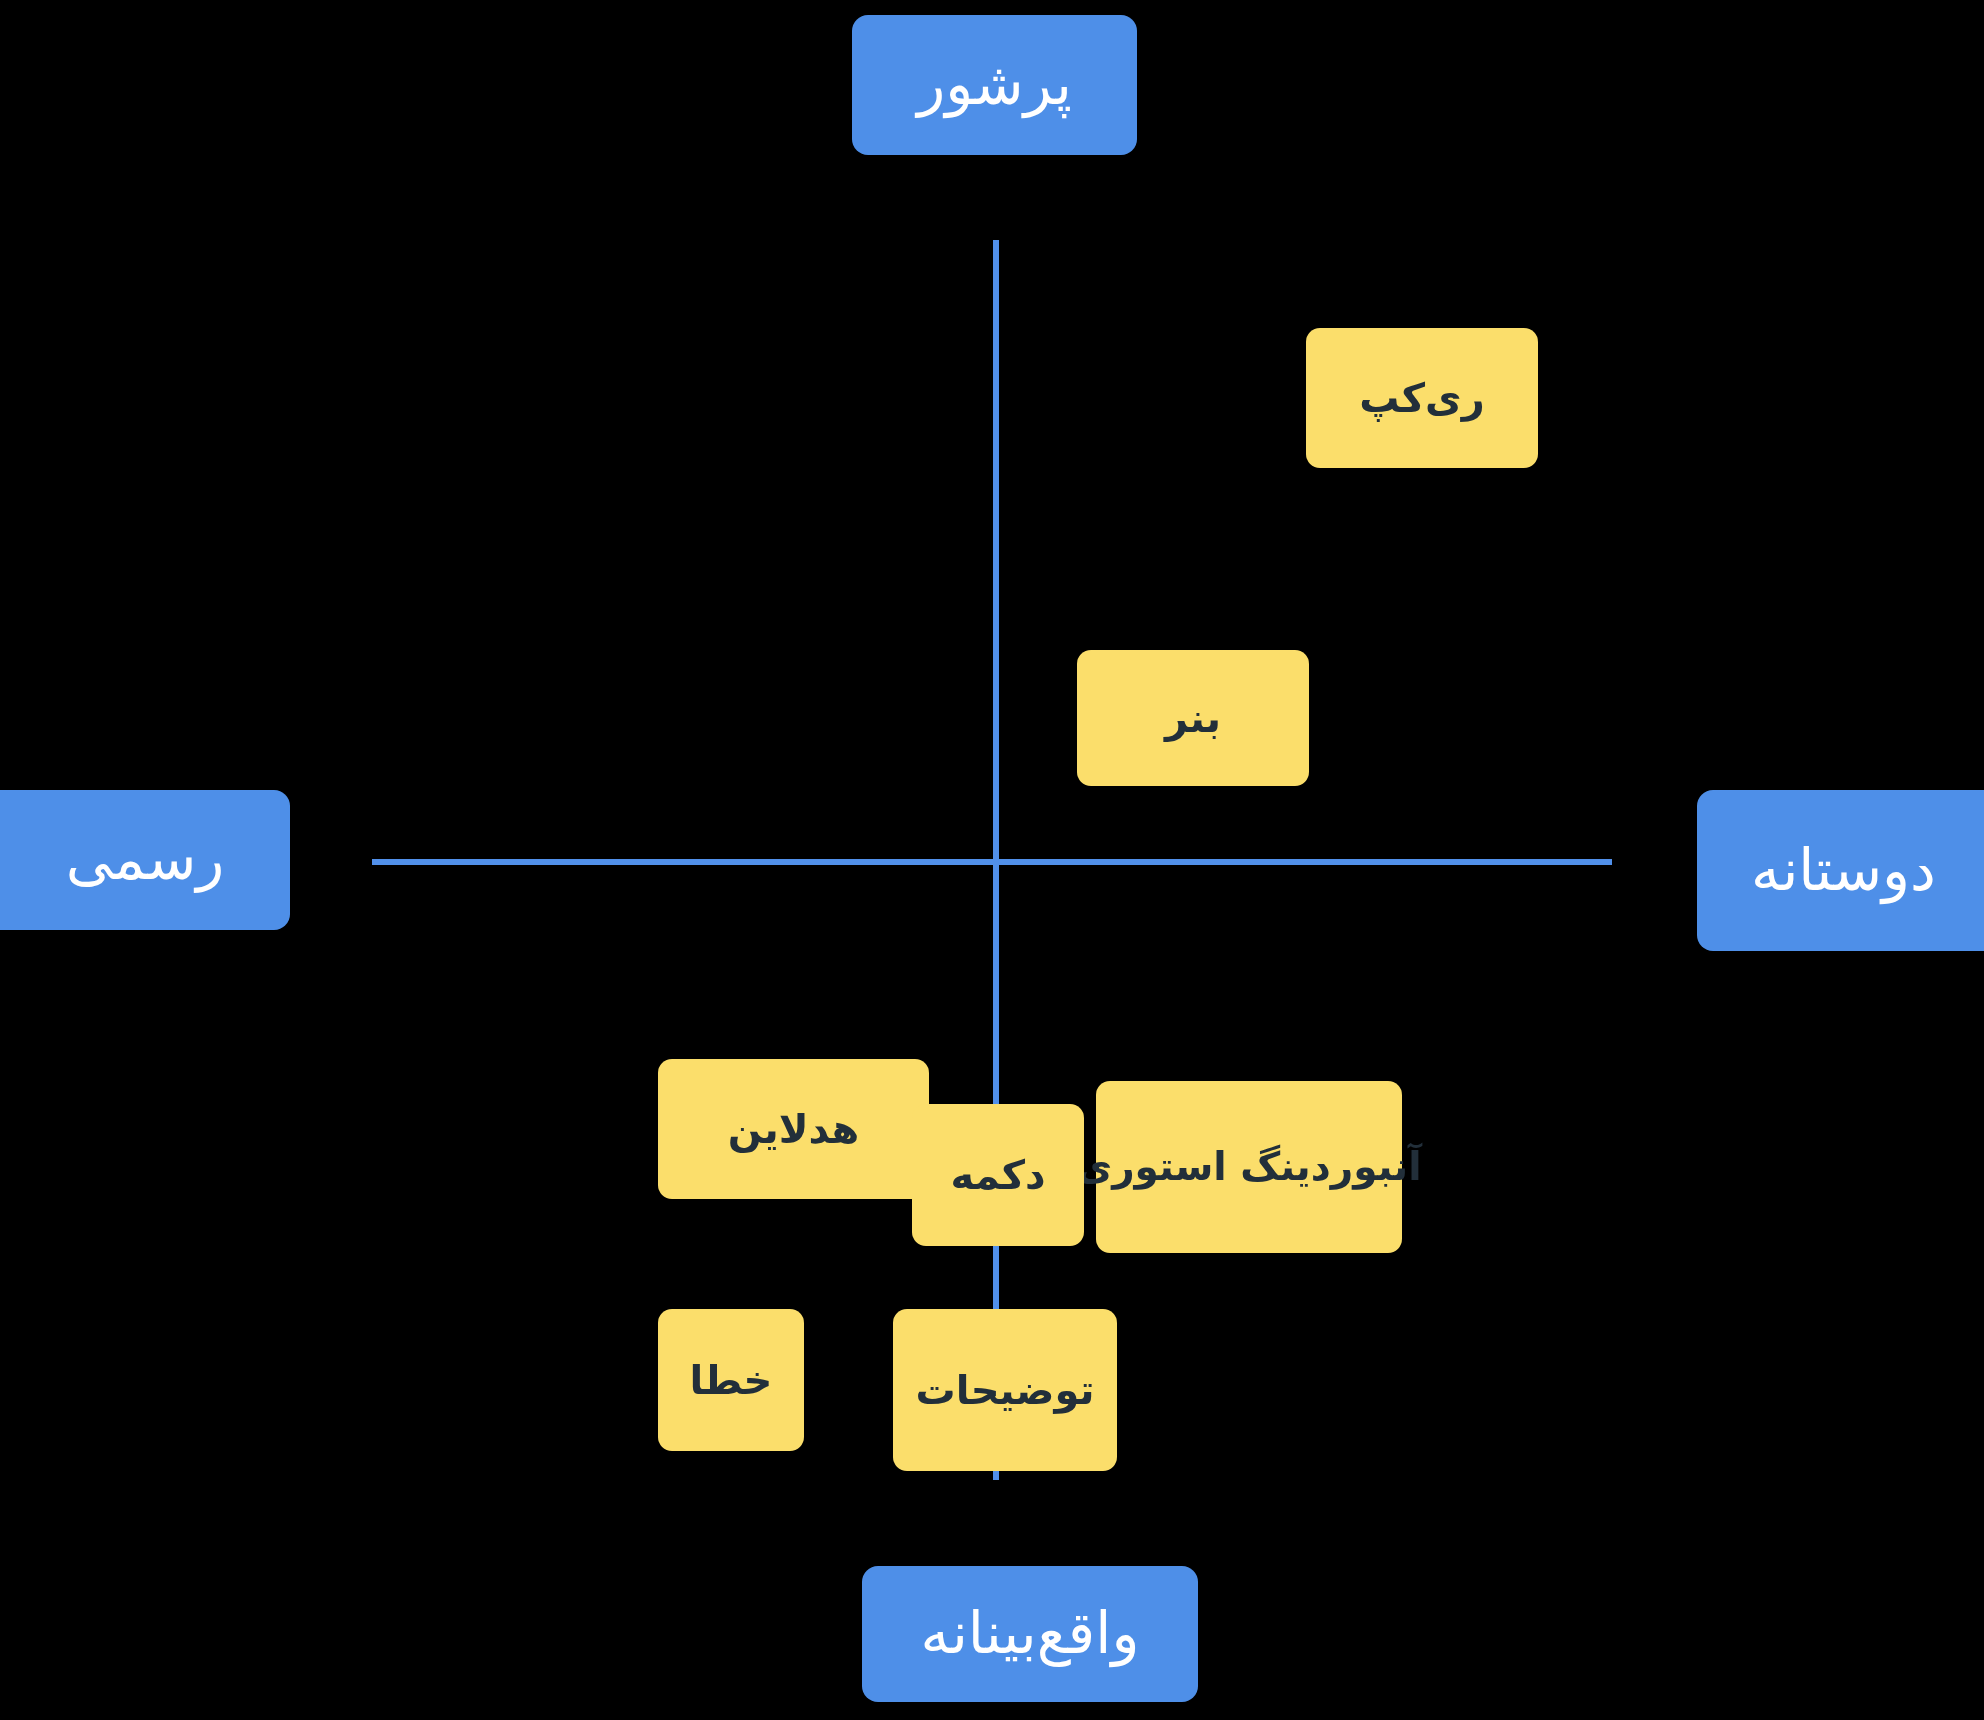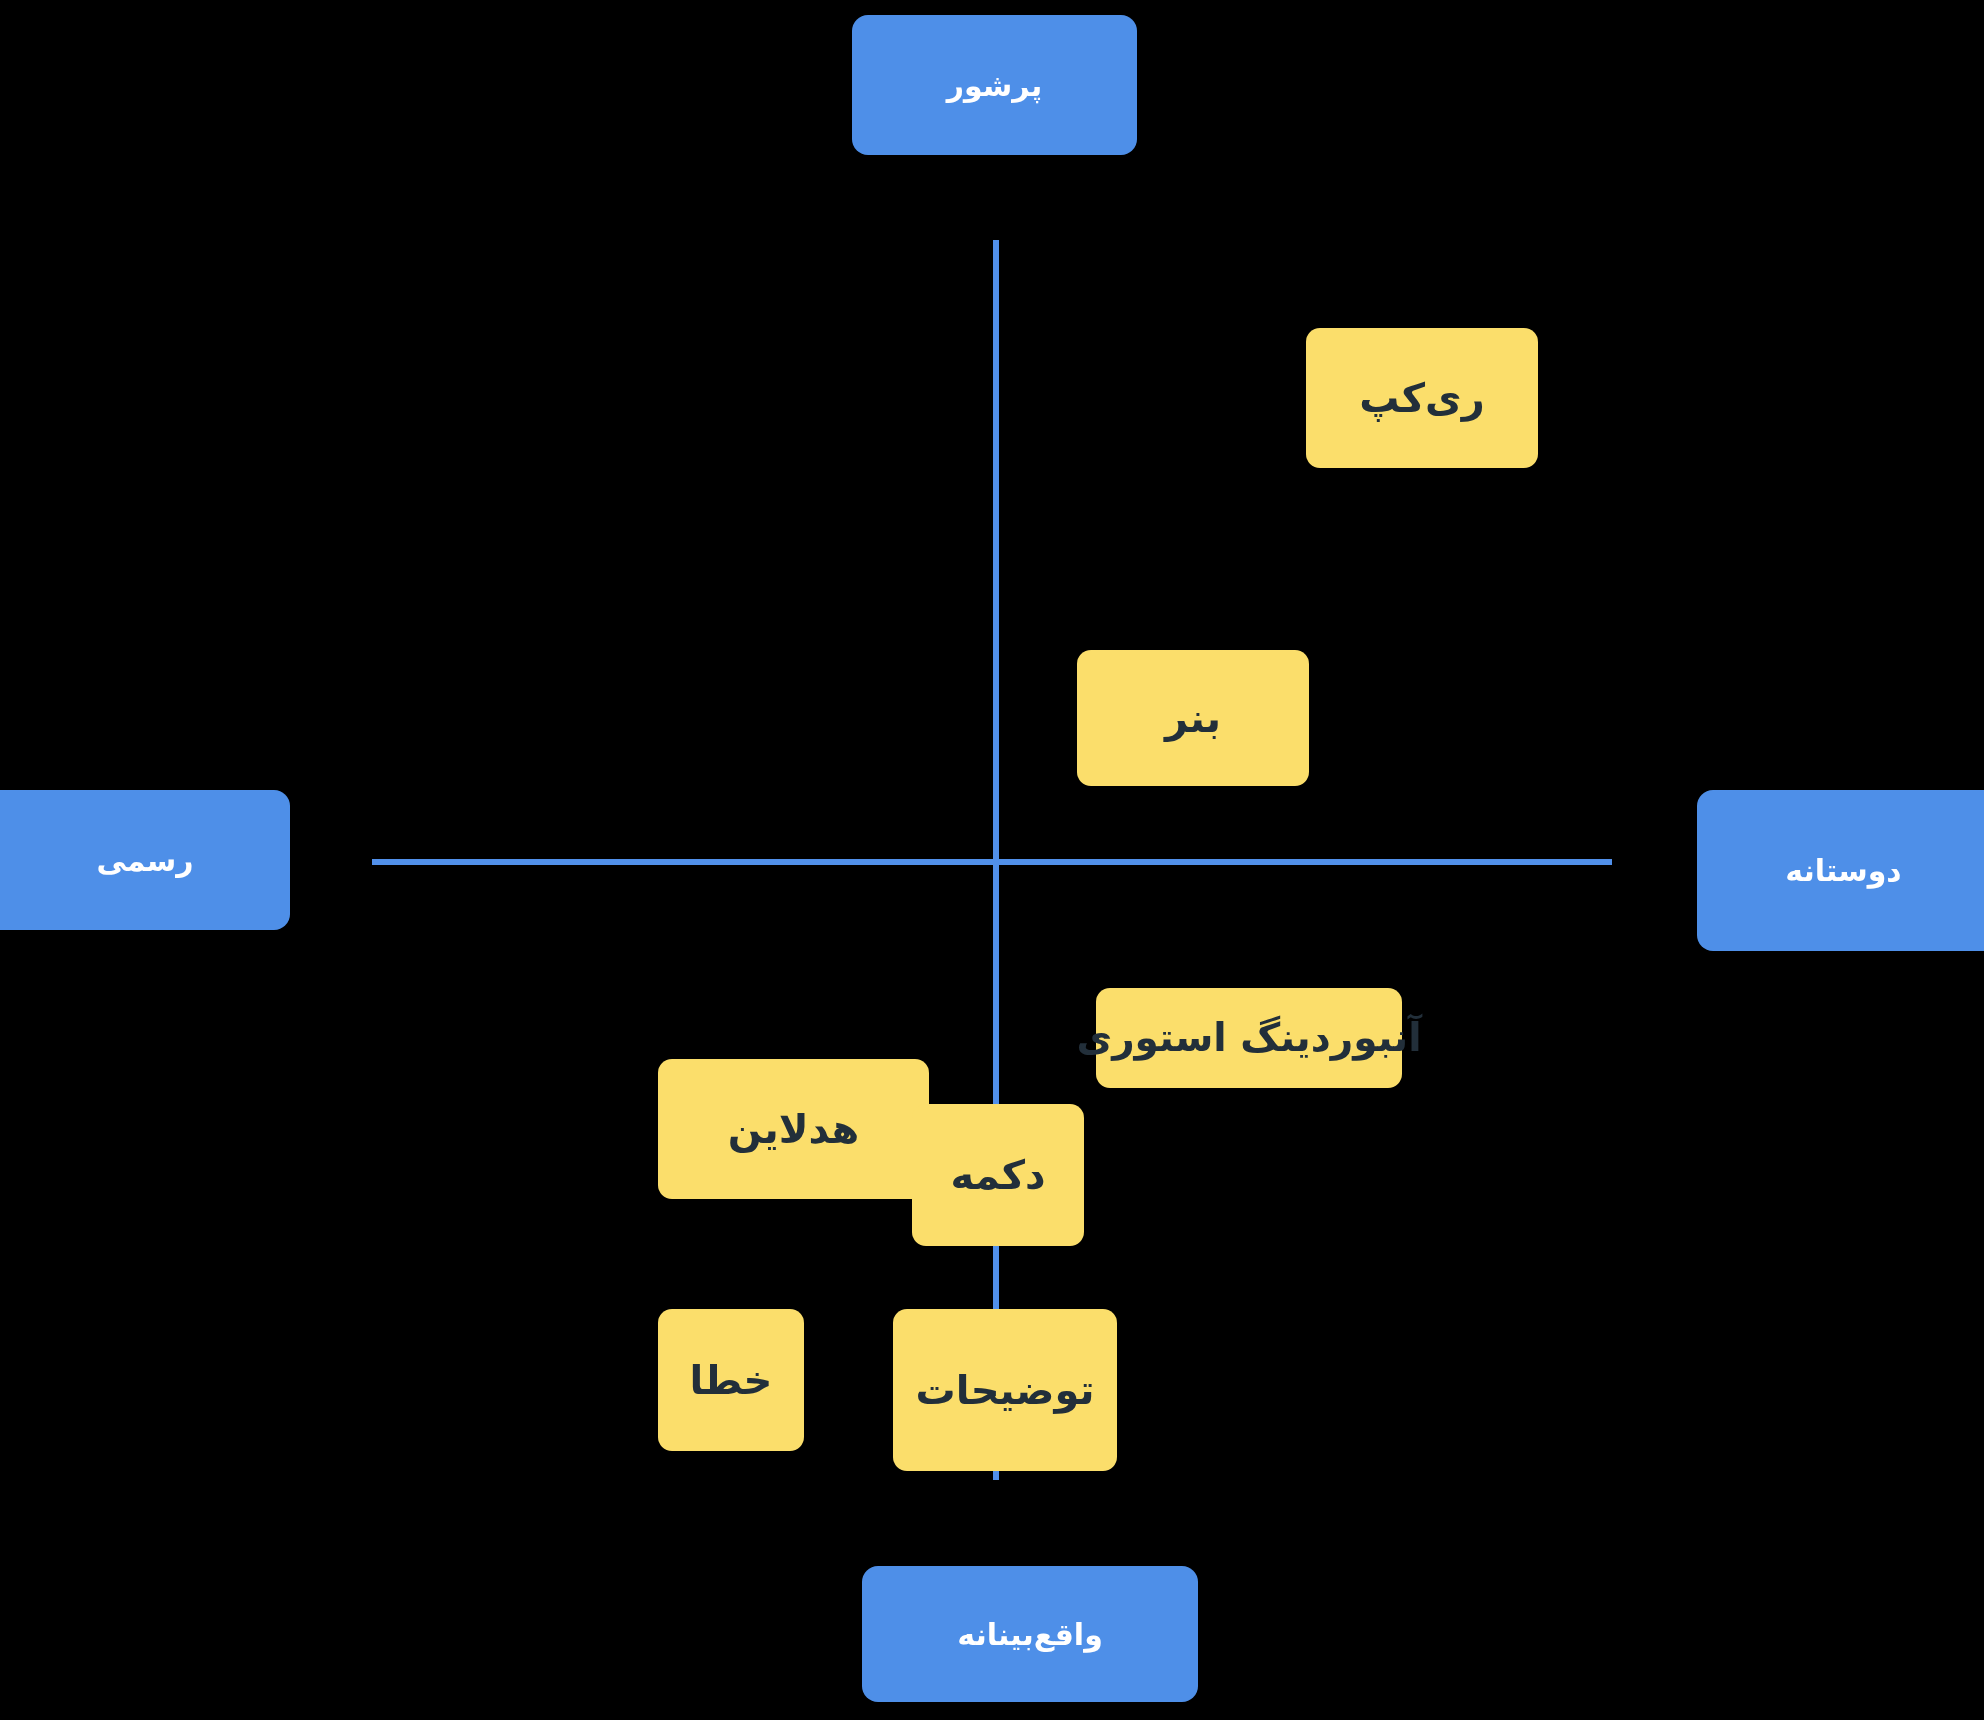--- a/index.html
+++ b/index.html
@@ -37,22 +37,22 @@
 
   
   .pole {
     position: absolute;
     background: #4e8fe8;
     color: #ffffff;
     border-radius: 16px;
     display: flex;
     align-items: center;
     justify-content: center;
-    font-size: 30px;
-    font-weight: 700;
+    font-size: 58px;
+    font-weight: 400;
     letter-spacing: 0;
     line-height: 1.1;
     text-align: center;
     box-sizing: border-box;
     padding: 0 22px;
     white-space: nowrap;
   }
   #pole-top    { left: 852px;  top: 15px;   width: 285px; height: 140px; }
   #pole-left   { left: 0px;    top: 790px;  width: 290px; height: 140px;
                  border-top-left-radius: 0; border-bottom-left-radius: 0; }
@@ -72,21 +72,21 @@
     font-size: 40px;
     font-weight: 700;
     line-height: 1.15;
     text-align: center;
     box-sizing: border-box;
     padding: 0 12px;
     white-space: nowrap;
   }
   #chip-recap      { left: 1306px; top: 328px;  width: 232px; height: 140px; }
   #chip-banner     { left: 1077px; top: 650px;  width: 232px; height: 136px; }
-  #chip-onboarding { left: 1096px; top: 988px; width: 306px; height: 100px; font-size: 39px; }
+  #chip-onboarding { left: 1096px; top: 1081px; width: 306px; height: 172px; font-size: 39px; }
   #chip-headline   { left: 658px;  top: 1059px; width: 271px; height: 140px; }
   #chip-button     { left: 912px;  top: 1104px; width: 172px; height: 142px; }
   #chip-error      { left: 658px;  top: 1309px; width: 146px; height: 142px; }
   #chip-desc       { left: 893px;  top: 1309px; width: 224px; height: 162px; }
 </style>
 </head>
 <body>
 
 <div id="canvas">
 

